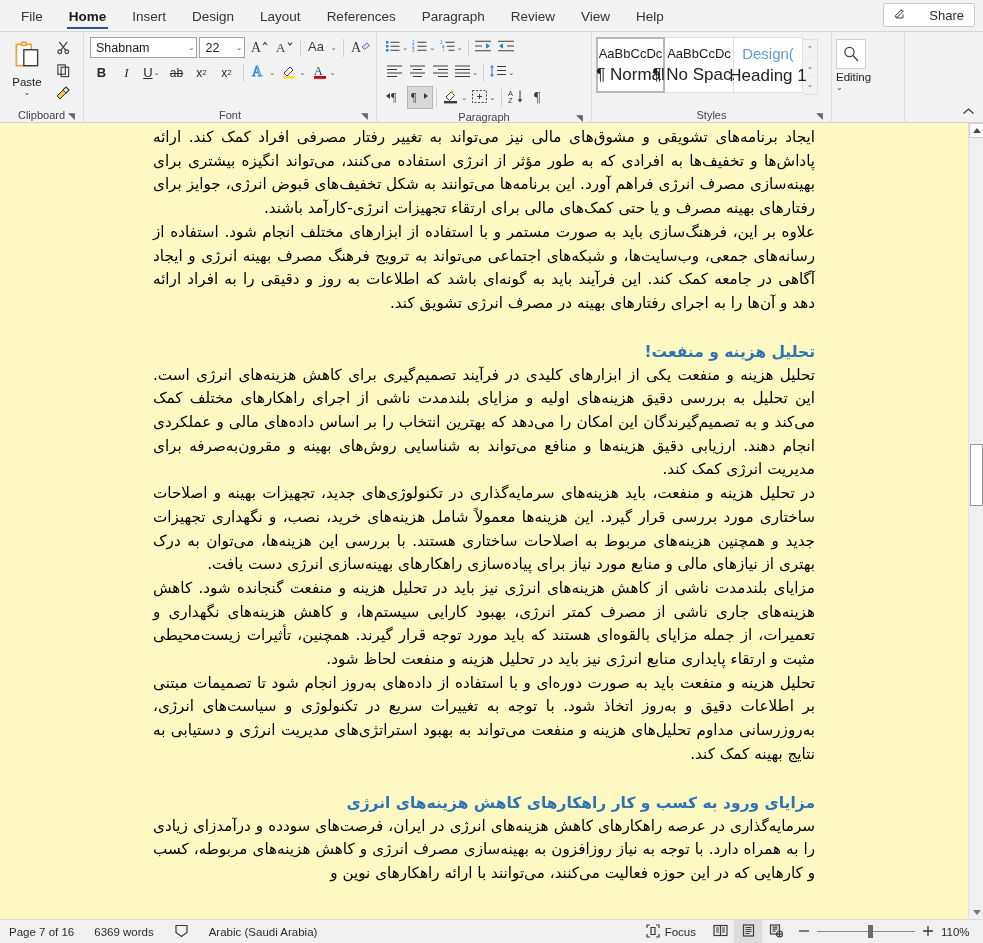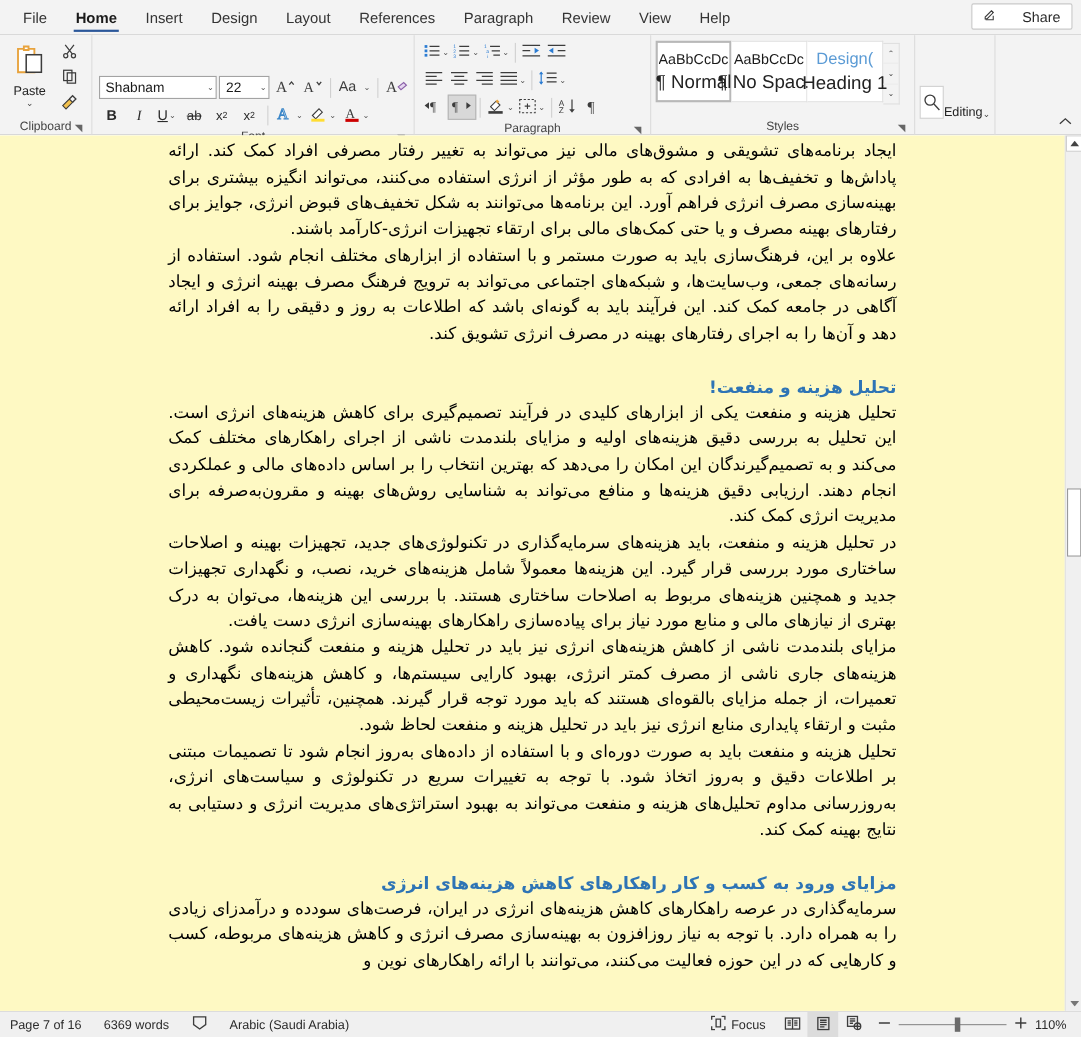--- a/index.html
+++ b/index.html
@@ -111,21 +111,21 @@
   .sty:first-child { border-left: 1px solid #e0e0e0; }
   .sty.sel { border: 2px solid #b8b8b8; }
   .sty .prev { font-size: 13px; color: #1a1a1a; white-space: nowrap; overflow: hidden; width: 64px; text-align: center; }
   .sty .prev.h1 { font-size: 15px; color: #5b9bd5; font-weight: normal; }
   .sty .nm { font-size: 17px; color: #222; margin-top: 4px; white-space: nowrap; }
   .galnav { display: flex; flex-direction: column; width: 15px; height: 56px; margin-top: 2px; border: 1px solid #e0e0e0; border-left: none; }
   .galnav div { flex: 1; display: flex; align-items: center; justify-content: center; font-size: 7px; color: #444; border-bottom: 1px solid #ececec; }
 
   
   .editgrp { width: 73px; border-right: 1px solid #dcdcdc; }
-  .edit-big { width: 64px; display: flex; flex-direction: row; align-items: flex-end; padding-top: 4px; }
+  .edit-big { width: 64px; display: flex; flex-direction: column; align-items: flex-start; padding-top: 4px; }
   .edit-big .box { width: 30px; height: 30px; border: 1px solid #cfcfcf; background:#fff; display:flex; align-items:center; justify-content:center;}
   .edit-big .lbl { font-size: 11.5px; color: #222; margin-top: 2px; }
   .ribcollapse { position: absolute; right: 8px; bottom: 4px; font-size: 11px; color: #444; }
 
   
   .docarea { flex: 1; position: relative; background: #ffffff; overflow: hidden; }
   .page {
     position: absolute; left: 0; right: 15px; top: 0; bottom: 0;
     background: #fef9c3; overflow: hidden;
   }
@@ -268,21 +268,21 @@
         </div>
       </div>
     </div>
     <div class="grp-label">
       <span>Clipboard</span>
       <span class="launcher">◥</span>
     </div>
   </div>
 
   <div class="grp fontgrp">
-    <div class="grp-body" style="flex-direction:column;margin-top:32px;">
+    <div class="grp-body" style="flex-direction:column;">
       <div class="frow">
         <div class="combo combo-font">
           <span class="cv">Shabnam</span>
           <span class="dd">⌄</span>
         </div>
         <div class="combo combo-size">
           <span class="cv">22</span>
           <span class="dd">⌄</span>
         </div>
         <div class="tb">

